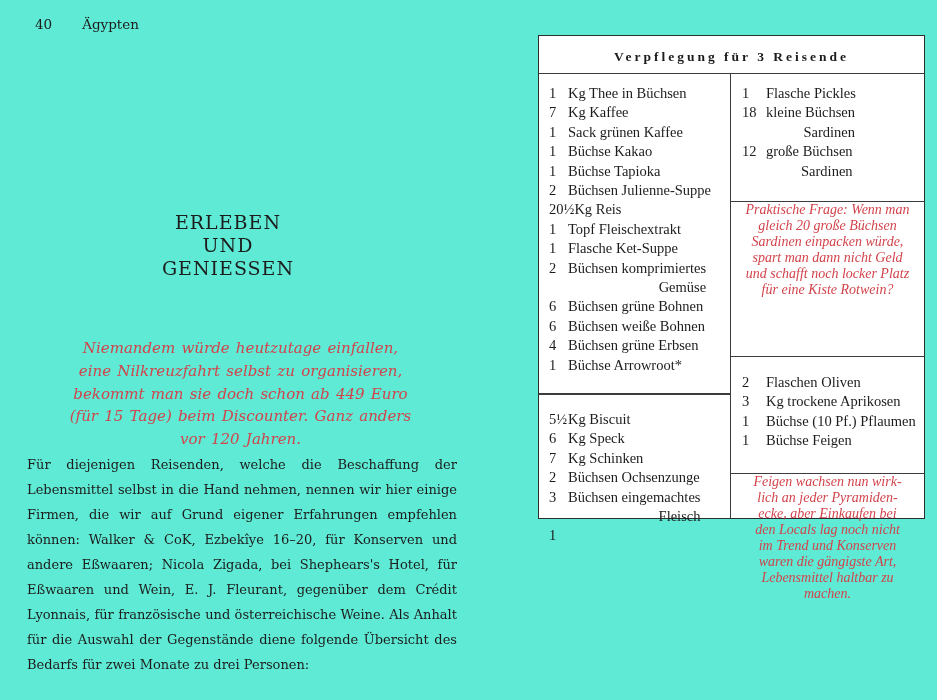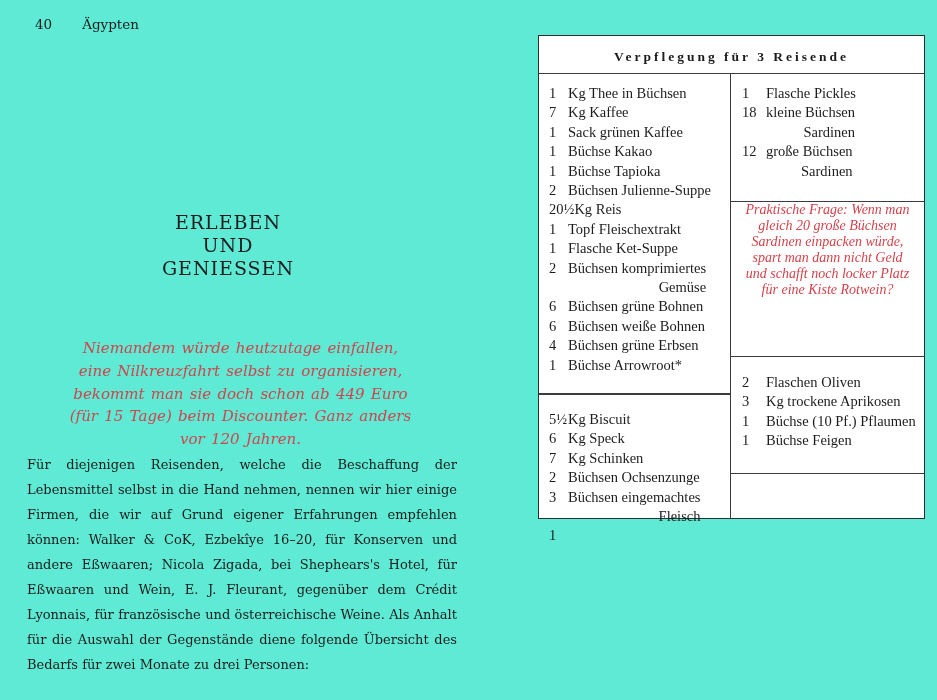--- a/index.html
+++ b/index.html
@@ -241,18 +241,26 @@
               <span class="qty">1</span>
               <span class="txt">Büchse (10 Pf.) Pflaumen</span>
             </div>
 
             <div class="row">
               <span class="qty">1</span>
               <span class="txt">Büchse Feigen</span>
             </div>
           </div>
         <div class="rule"></div>
+        <div class="sec sec-r4 note">Feigen wachsen nun wirk-
+lich an jeder Pyramiden-
+ecke, aber Einkaufen bei
+den Locals lag noch nicht
+im Trend und Konserven
+waren die gängigste Art,
+Lebensmittel haltbar zu
+machen.</div>
       </div>
 
     </div>
   </div>
 
 </div>
 
 </body></html>

